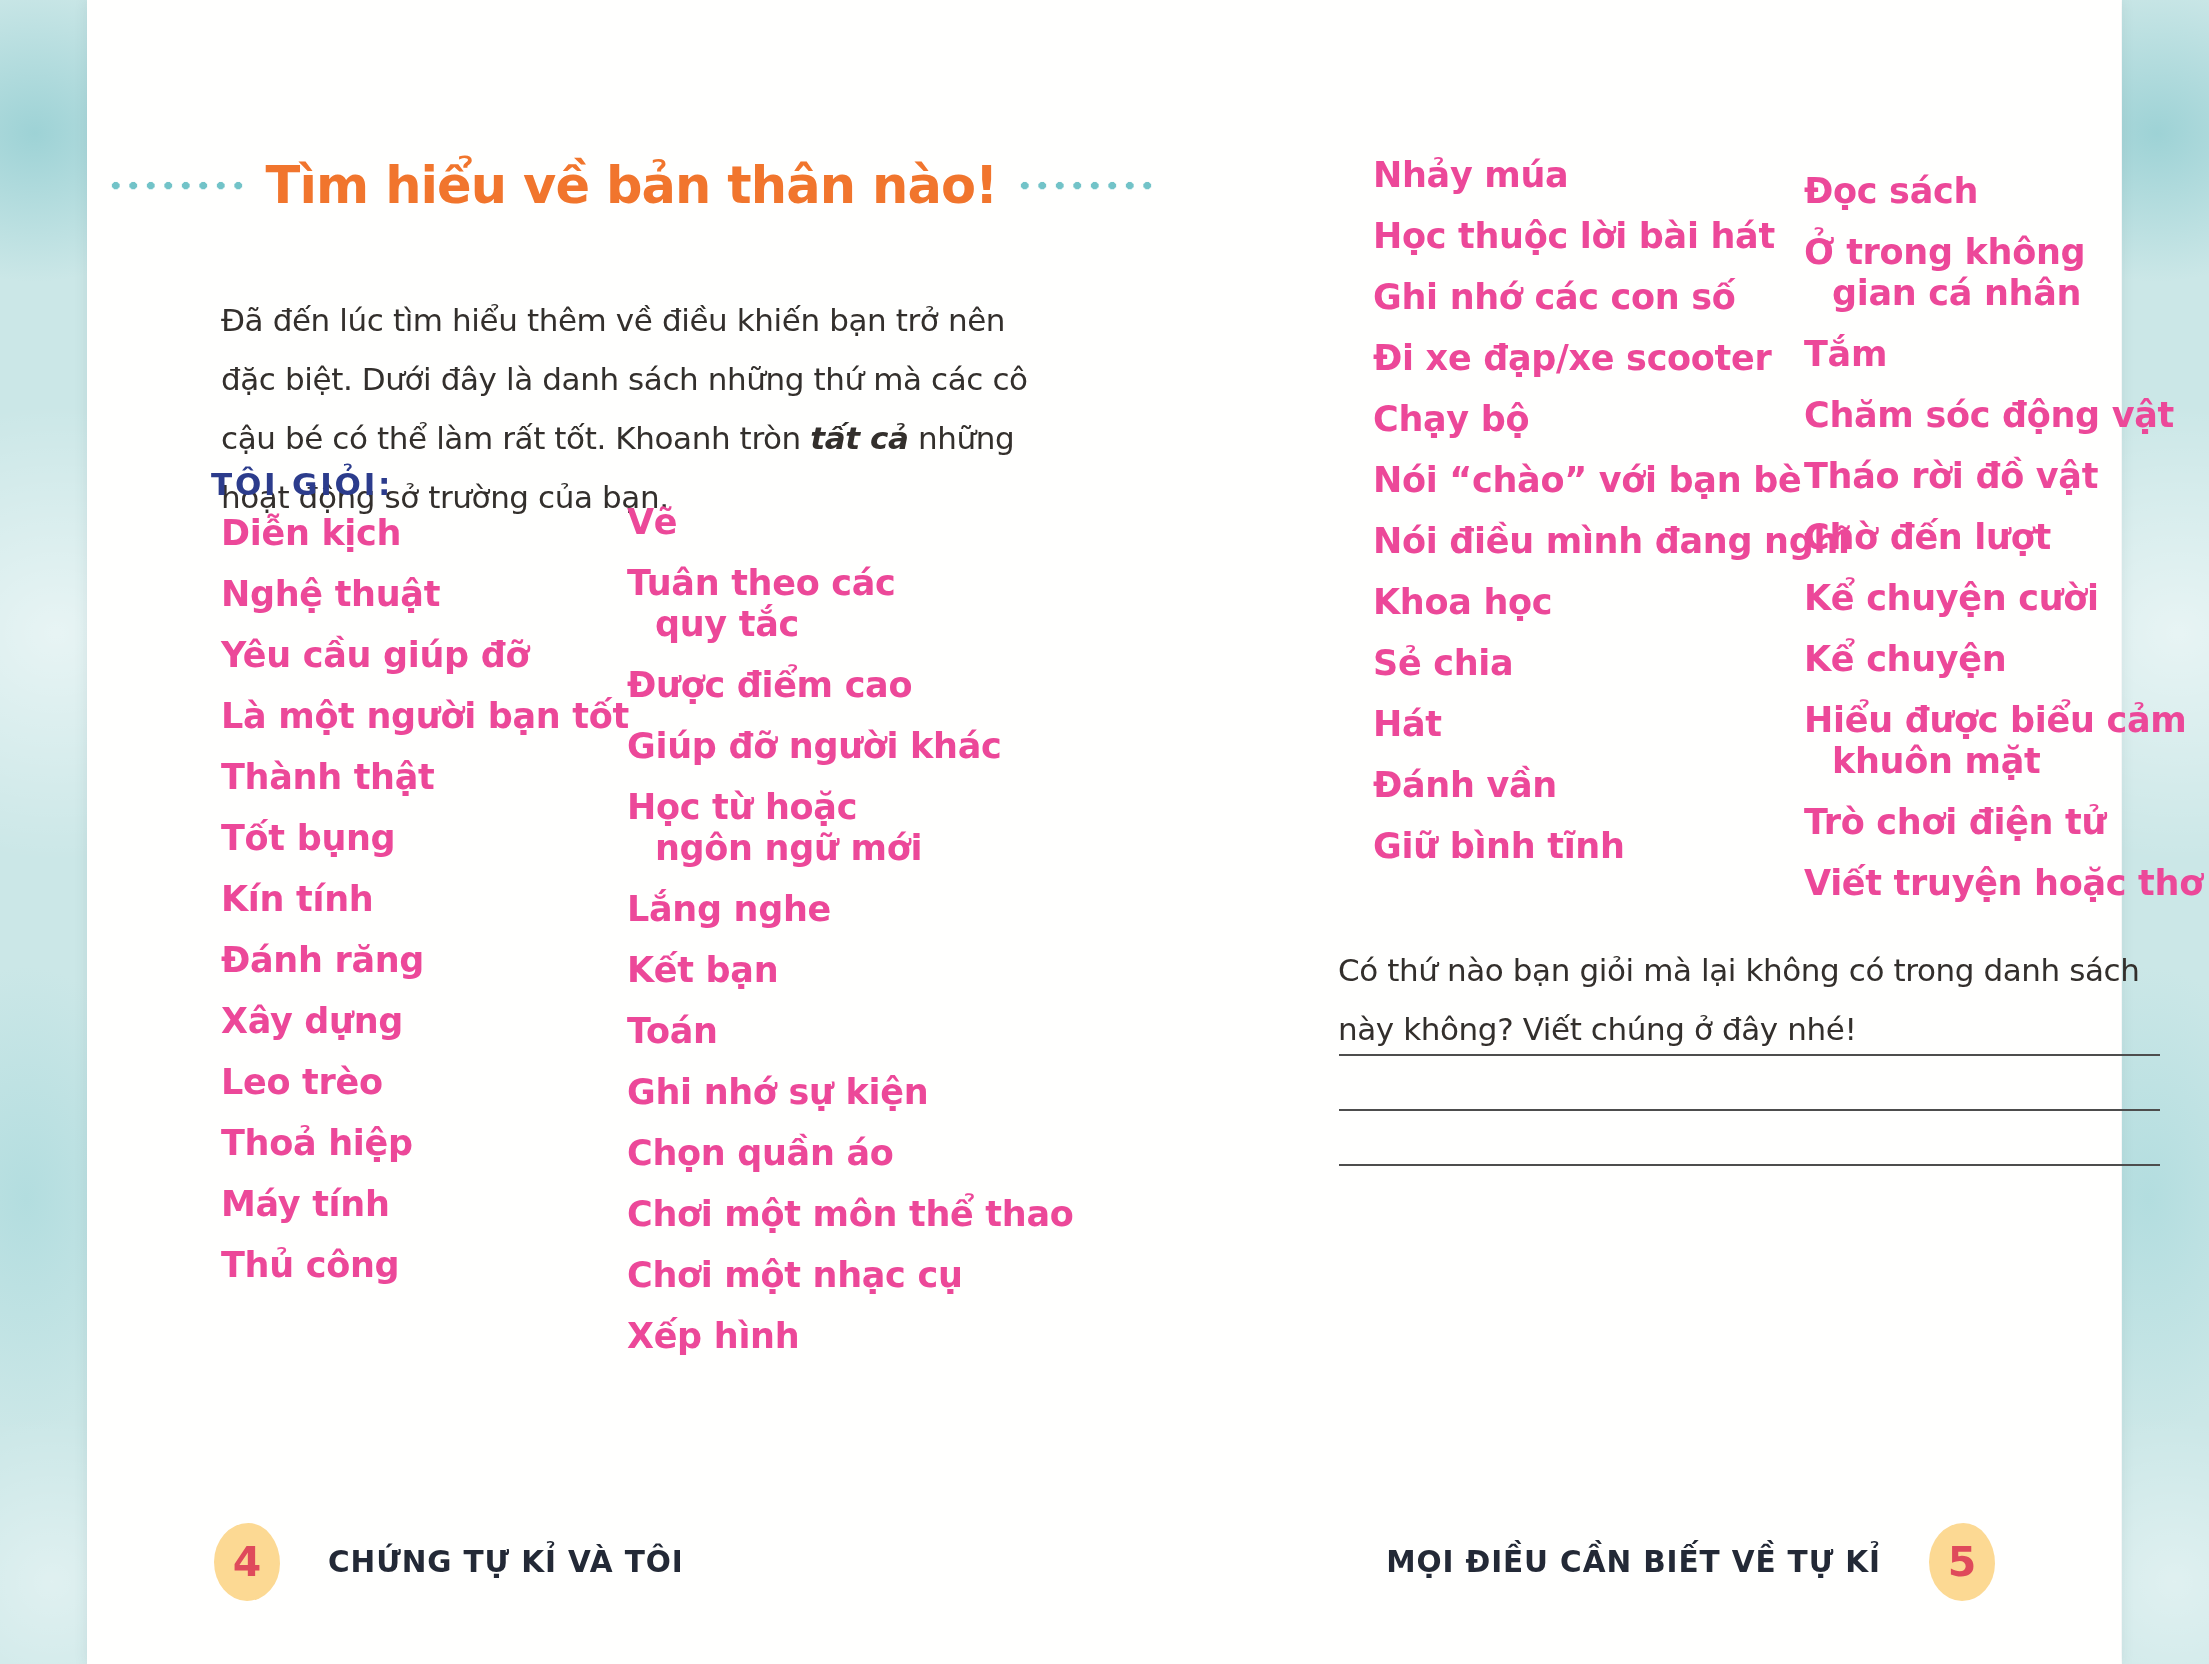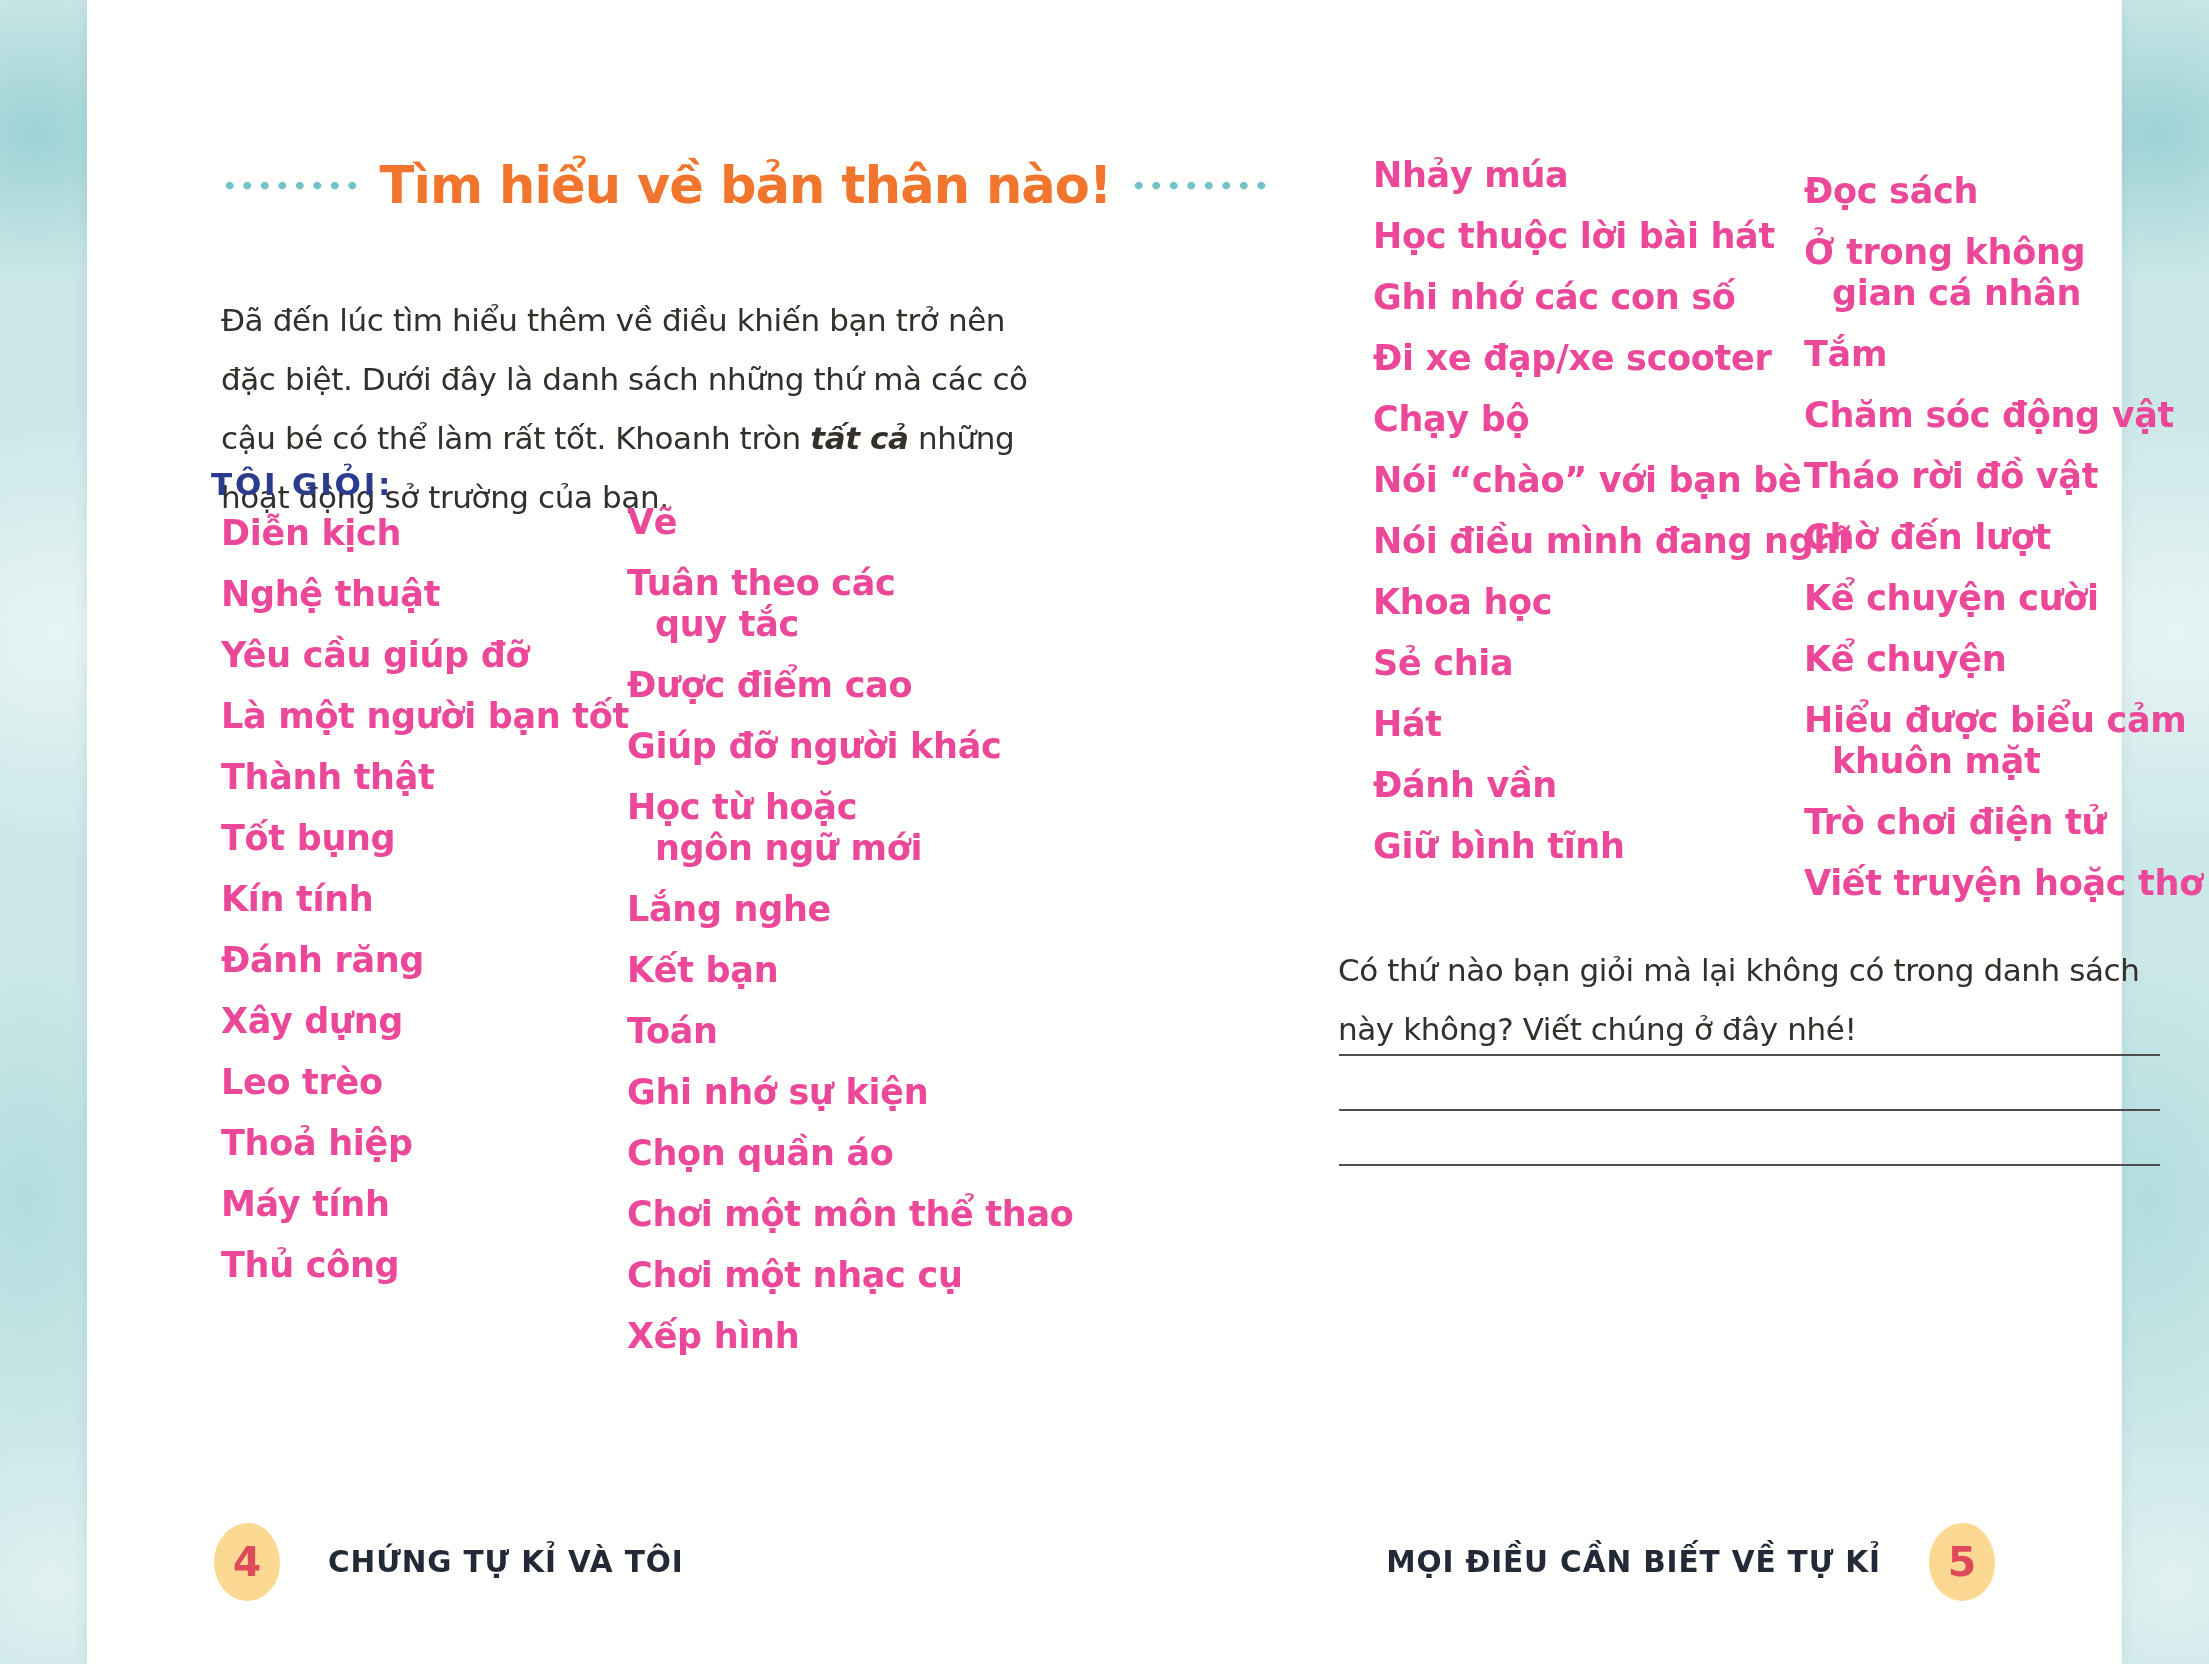--- a/index.html
+++ b/index.html
@@ -20,21 +20,21 @@
   }
   .strip.left{left:0;}
   .strip.right{right:0;}
   .page{
     position:absolute;top:0;bottom:0;left:87px;right:88px;background:#fffffe;
     box-shadow:0 0 13px rgba(40,80,85,.10);
   }
   
   .title-row{
     position:absolute;left:134px;top:153px;width:821px;
-    display:flex;align-items:center;gap:18.5px;
+    display:flex;align-items:center;justify-content:center;gap:18.5px;
   }
   .dots{
     width:140px;height:9.2px;flex:0 0 auto;
     background-image:radial-gradient(circle 4.2px at 50% 50%, #72c3c8 92%, transparent 95%);
     background-size:17.5px 9.2px;background-repeat:repeat-x;background-position:left center;
   }
   .page-title{
     color:#f1752d;font-size:51px;font-weight:700;letter-spacing:-0.9px;
     white-space:nowrap;line-height:66px;
   }

